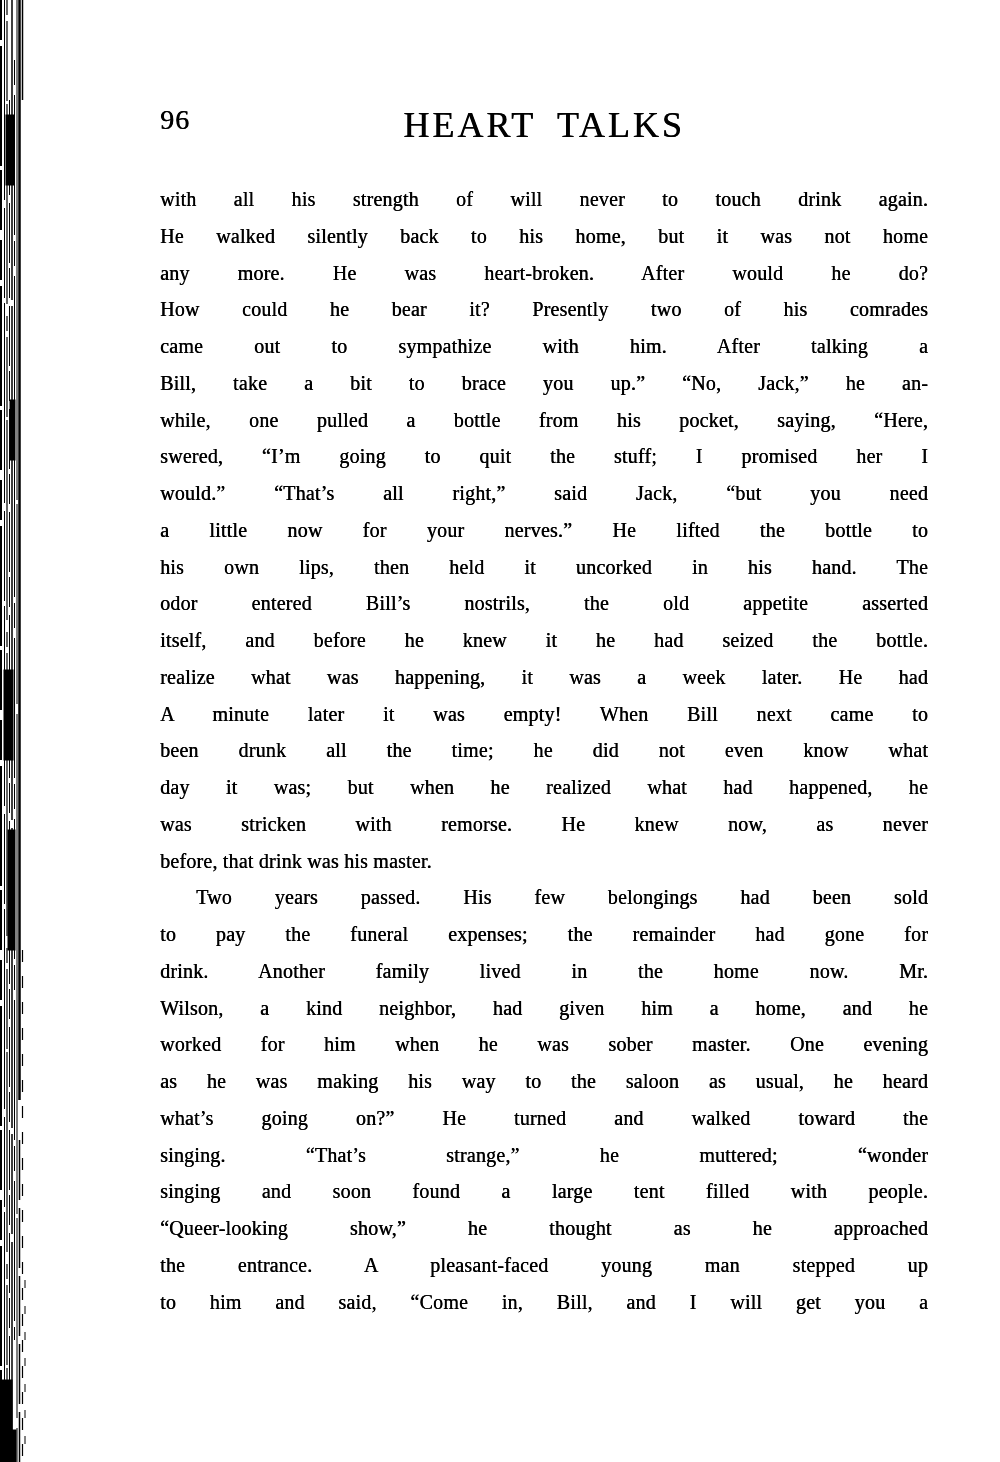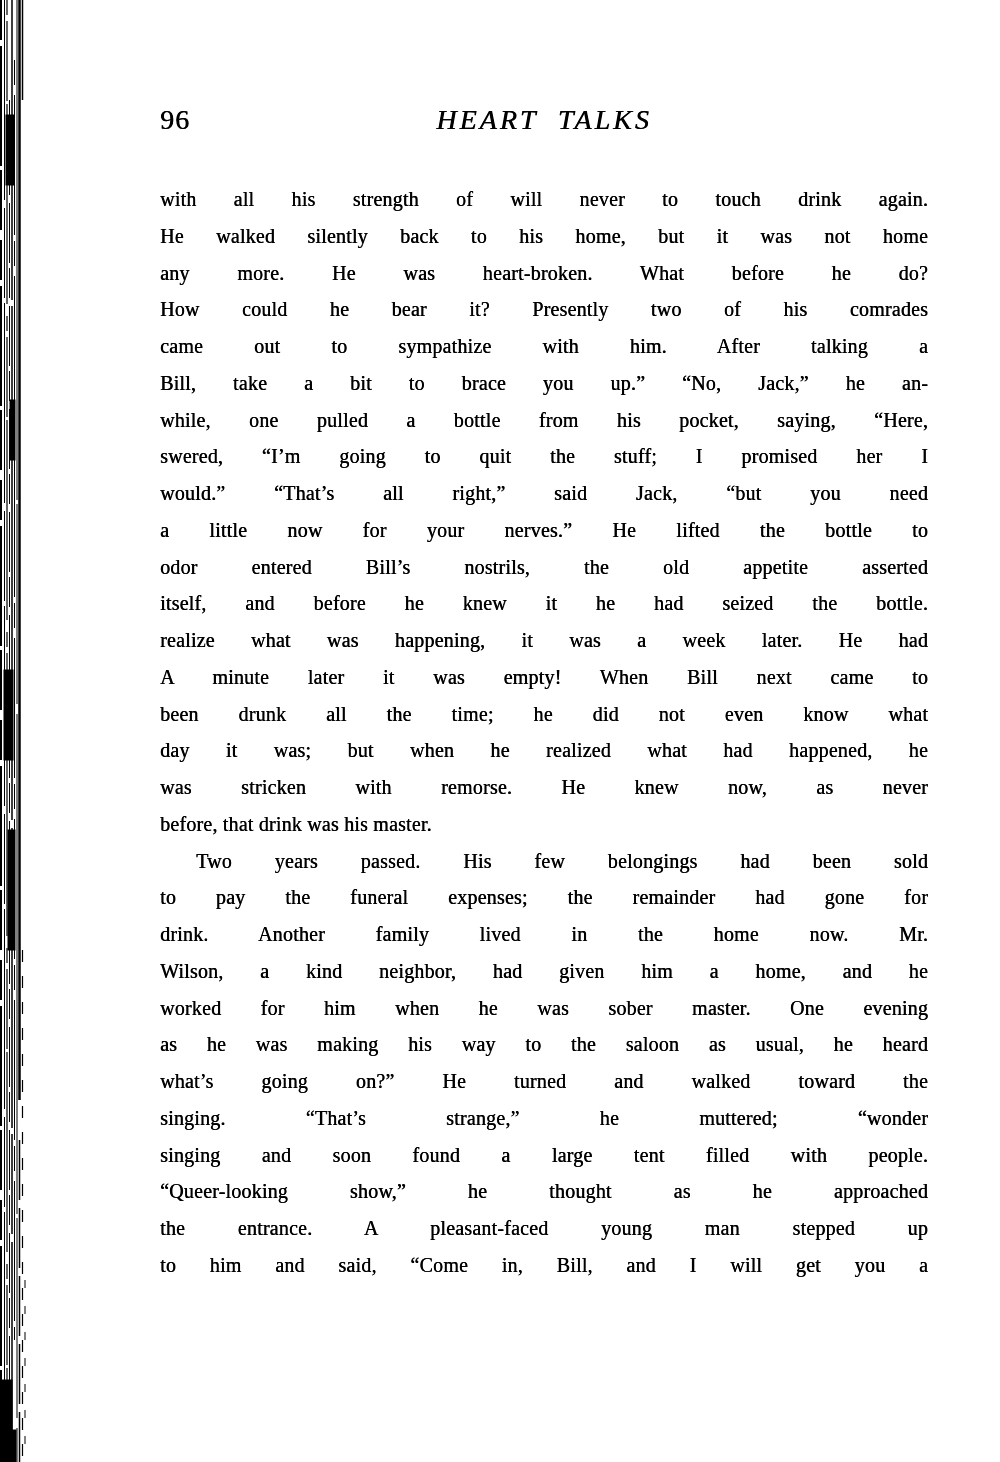--- a/index.html
+++ b/index.html
@@ -38,25 +38,24 @@
     font-size: 28px;
     letter-spacing: 1px;
     text-shadow: 0.4px 0 0 currentColor;
   }
   .page-title {
     position: absolute;
     left: 0;
     right: 0;
     top: 0;
     text-align: center;
-    font-size: 28px;
+    font-size: 36px;
     letter-spacing: 3px;
     word-spacing: 10px;
     text-shadow: 0.5px 0 0 currentColor;
-    font-style: italic;
   }
   .body-text {
     position: absolute;
     left: 160px;
     top: 181px;
     width: 768px;
   }
   .text-line {
     height: 36.75px;
     line-height: 36.75px;
@@ -105,28 +104,29 @@
   </svg>
 
   <div class="running-head">
     <span class="page-number">96</span>
     <span class="page-title">HEART TALKS</span>
   </div>
 
   <div class="body-text" id="body-text">
       <div class="text-line">with all his strength of will never to touch drink again.</div>
       <div class="text-line">He walked silently back to his home, but it was not home</div>
-      <div class="text-line">any more. He was heart-broken. What before he do?</div>
+      <div class="text-line">any more. He was heart-broken. After would he do?</div>
       <div class="text-line">How could he bear it? Presently two of his comrades</div>
       <div class="text-line">came out to sympathize with him. After talking a</div>
       <div class="text-line">Bill, take a bit to brace you up.” “No, Jack,” he an-</div>
       <div class="text-line">while, one pulled a bottle from his pocket, saying, “Here,</div>
       <div class="text-line">swered, “I’m going to quit the stuff; I promised her I</div>
       <div class="text-line">would.” “That’s all right,” said Jack, “but you need</div>
       <div class="text-line">a little now for your nerves.” He lifted the bottle to</div>
+      <div class="text-line">his own lips, then held it uncorked in his hand. The</div>
       <div class="text-line">odor entered Bill’s nostrils, the old appetite asserted</div>
       <div class="text-line">itself, and before he knew it he had seized the bottle.</div>
       <div class="text-line">realize what was happening, it was a week later. He had</div>
       <div class="text-line">A minute later it was empty! When Bill next came to</div>
       <div class="text-line">been drunk all the time; he did not even know what</div>
       <div class="text-line">day it was; but when he realized what had happened, he</div>
       <div class="text-line">was stricken with remorse. He knew now, as never</div>
       <div class="text-line para-end">before, that drink was his master.</div>
       <div class="text-line indent">Two years passed. His few belongings had been sold</div>
       <div class="text-line">to pay the funeral expenses; the remainder had gone for</div>

